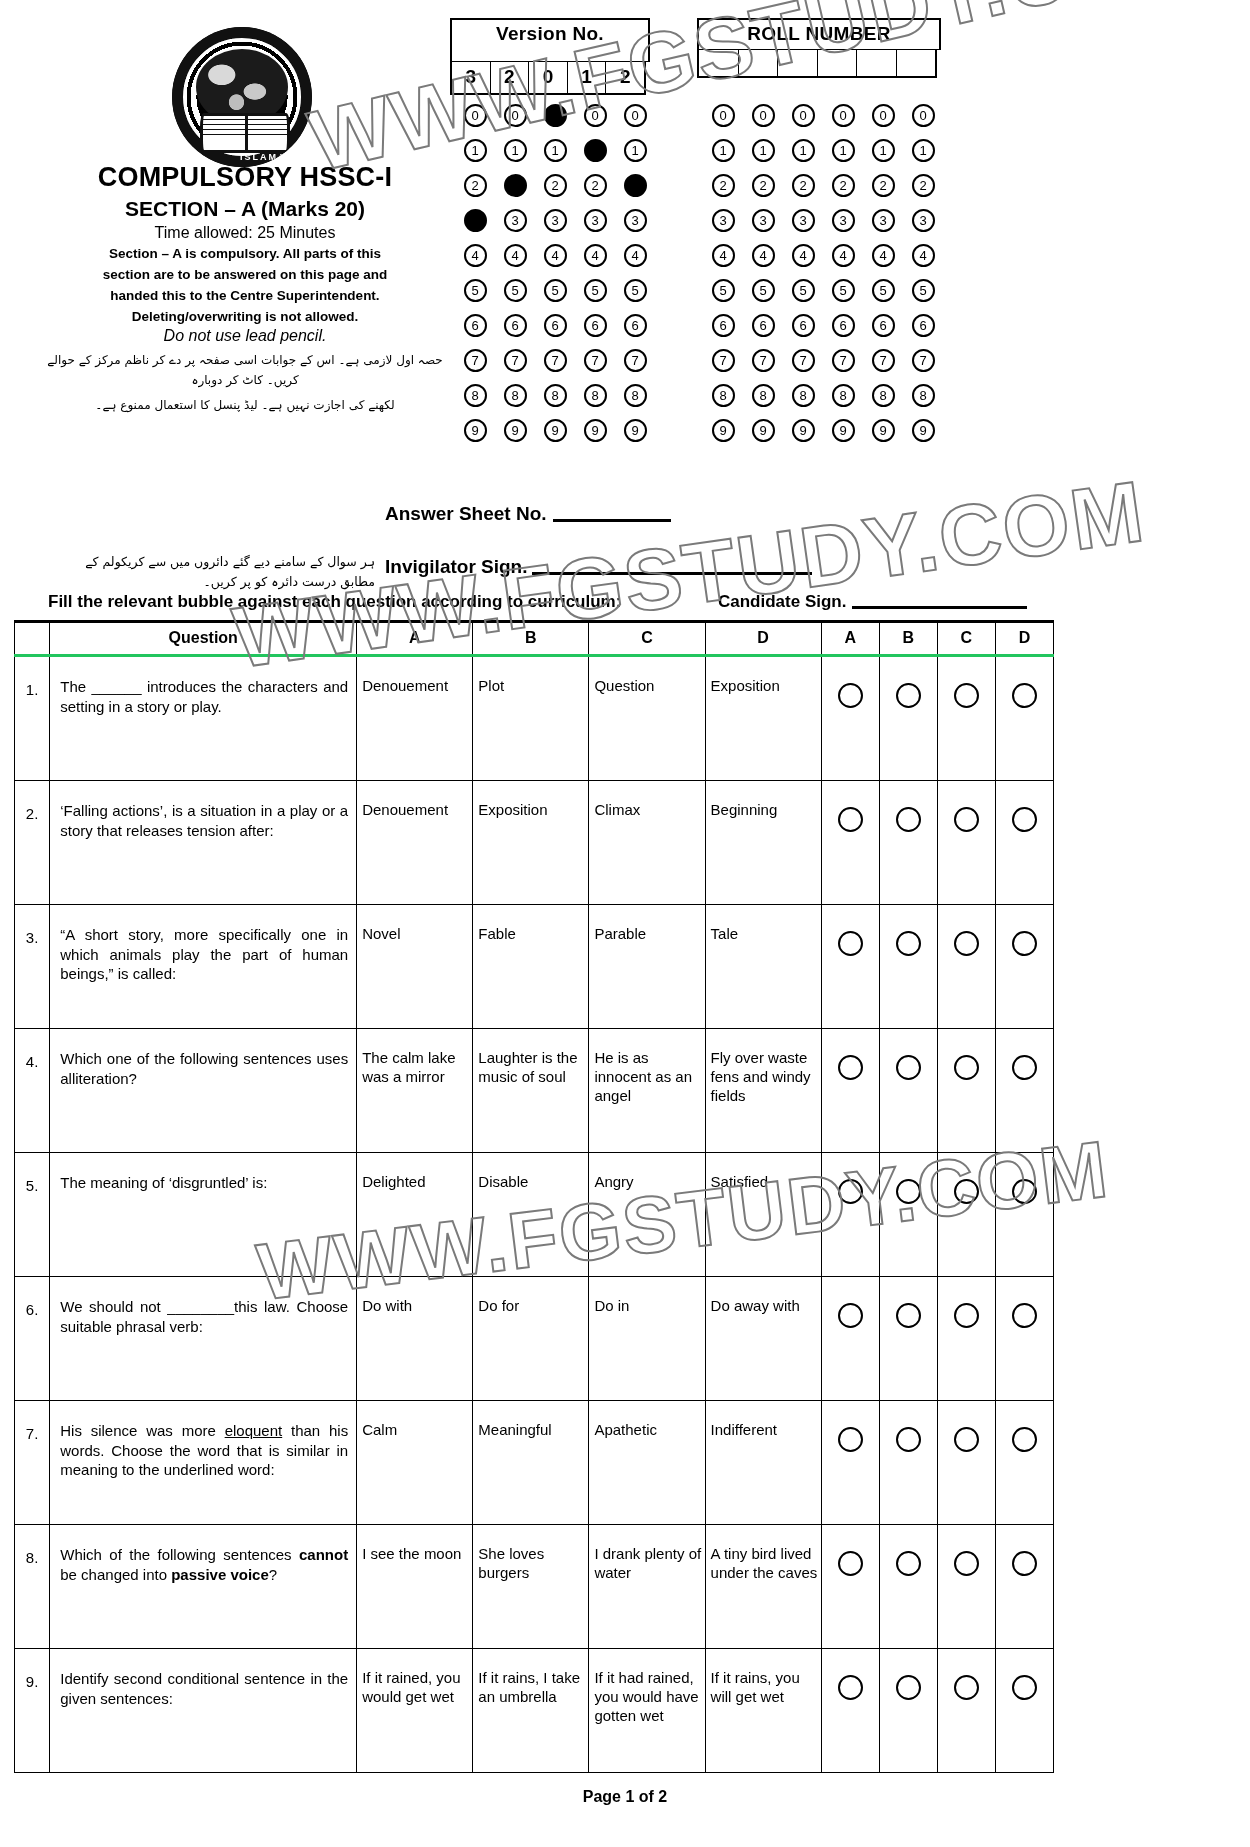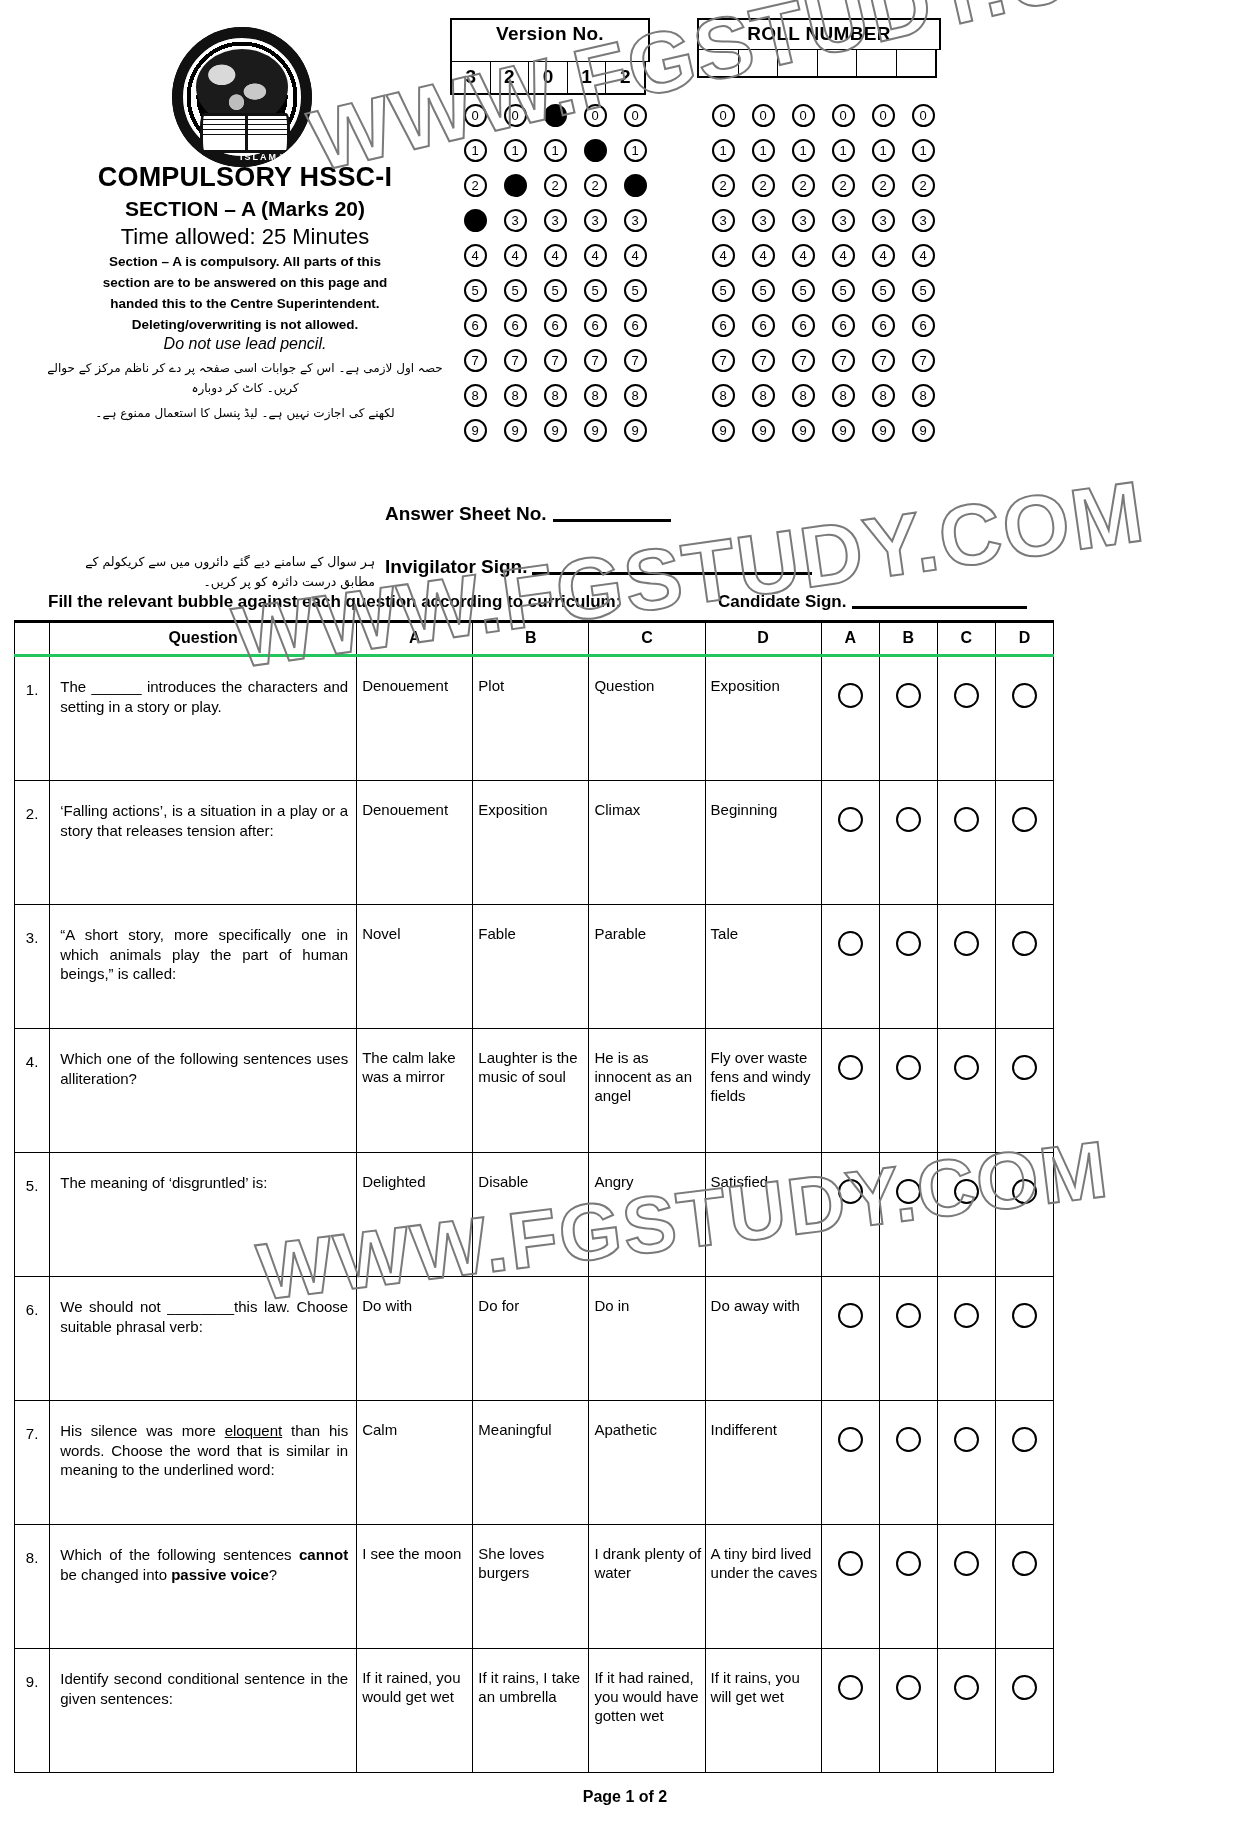--- a/index.html
+++ b/index.html
@@ -57,21 +57,21 @@
   }
   .logo .islamabad{
     position:absolute;left:0;right:0;bottom:5px;text-align:right;
     font-size:9px;font-weight:700;color:#fff;letter-spacing:2px;
   }
 
   .title-block{position:absolute;left:30px;top:160px;width:430px;text-align:center;z-index:5;}
   .t-english{font-size:33px;font-weight:700;letter-spacing:.5px;line-height:1.1;}
   .t-comp{font-size:27px;font-weight:700;letter-spacing:.2px;margin-top:2px;}
   .t-section{font-size:21px;font-weight:700;margin-top:4px;}
-  .t-time{font-size:22px;margin-top:3px;}
+  .t-time{font-size:16px;margin-top:3px;}
   .t-note{font-size:13.5px;font-weight:700;line-height:1.25;margin-top:4px;}
   .t-pencil{font-size:16px;font-style:italic;margin-top:1px;}
   .t-urdu{
     font-size:12px;line-height:1.7;margin-top:5px;direction:rtl;
     text-align:center;font-family:"DejaVu Sans", sans-serif;
   }
 
   
   .vbox{position:absolute;left:450px;top:18px;z-index:6;}
   .vbox .cap{

